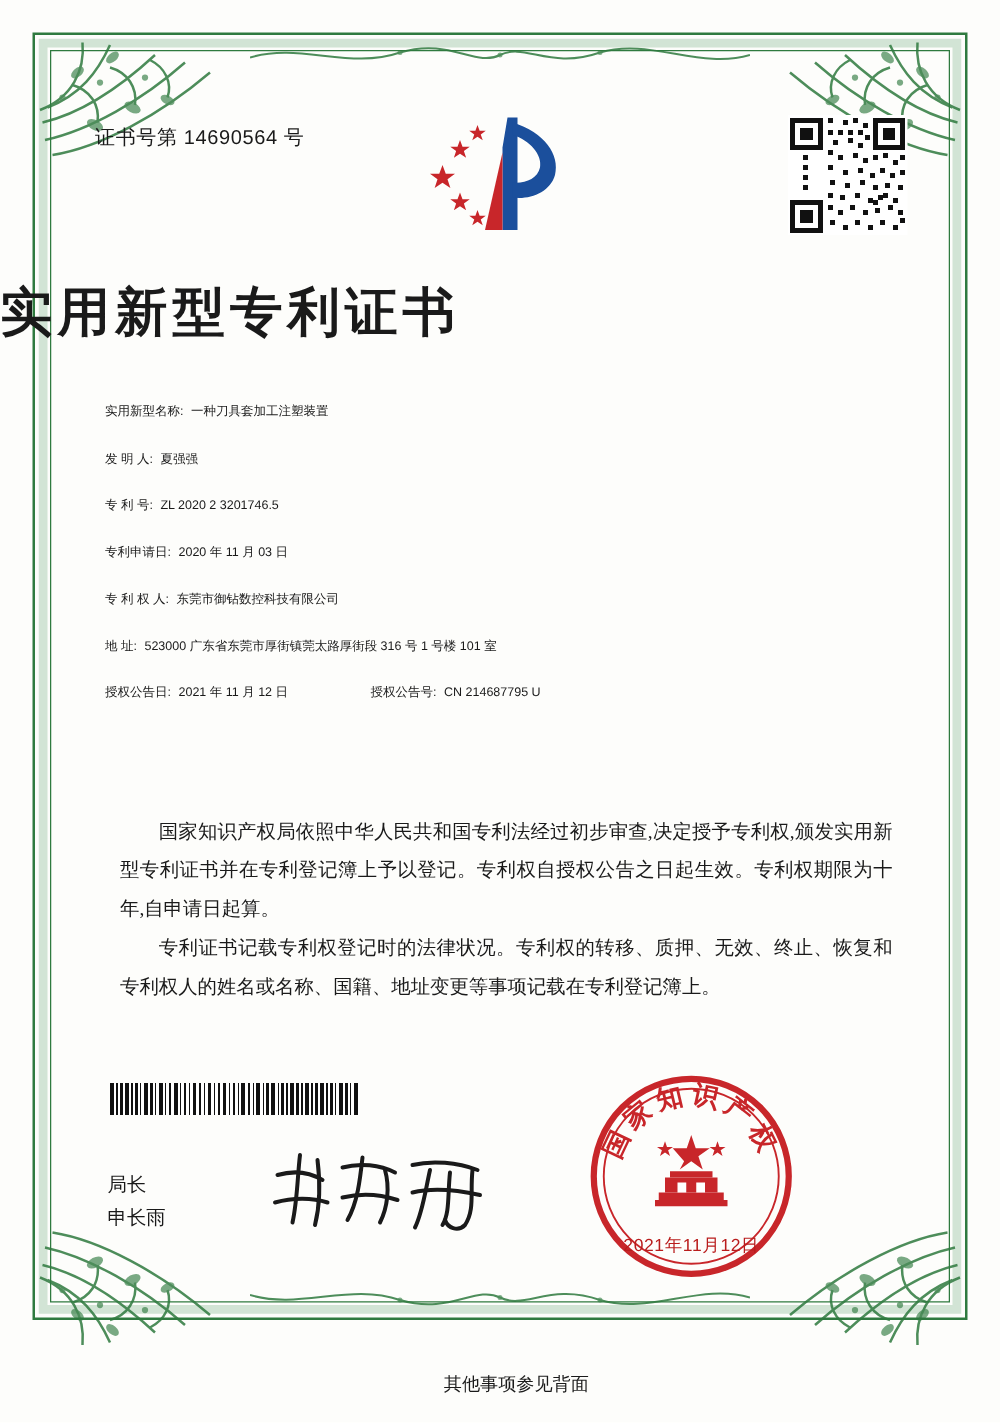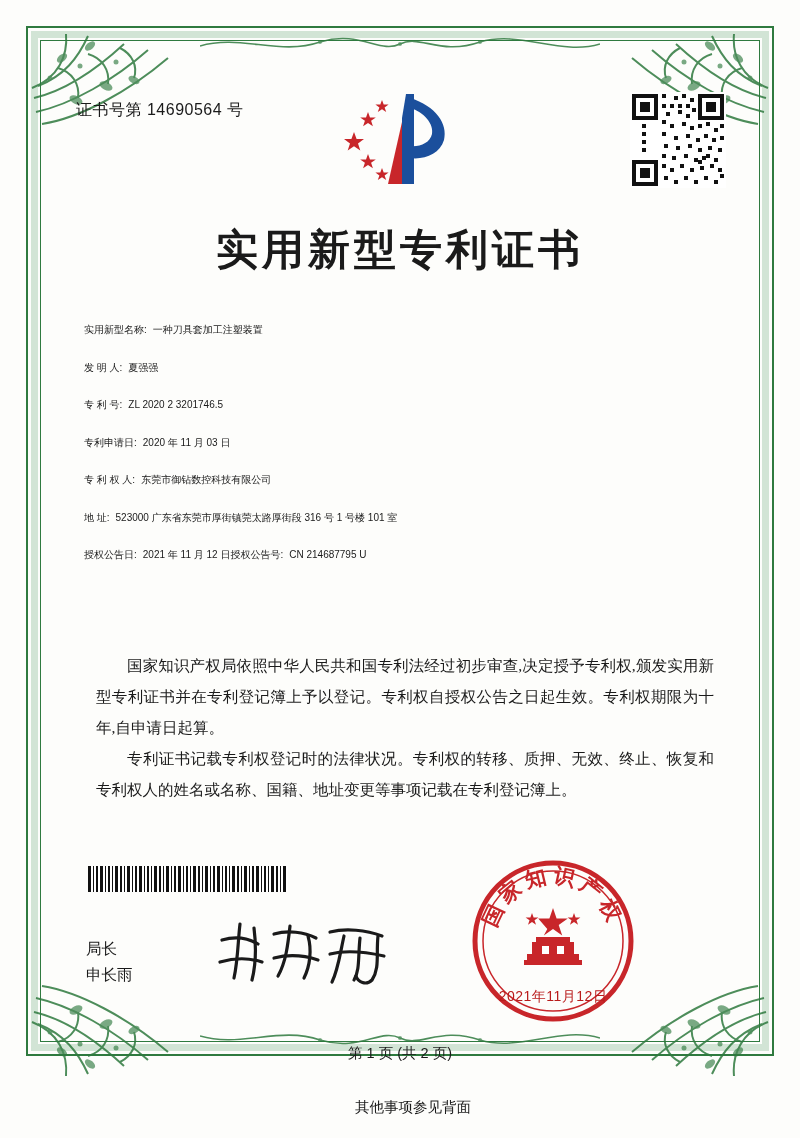--- a/index.html
+++ b/index.html
@@ -74,21 +74,20 @@
   .qr {
     position: absolute;
     right: 74px; top: 92px;
     width: 96px; height: 96px;
   }
 
   .title {
     position: absolute;
     left: 0; top: 222px;
     width: 800px;
-    text-align: center;
     font-size: 42px;
     font-weight: bold;
     letter-spacing: 4px;
     font-family: "Liberation Serif", serif;
   }
 
   
   .fields {
     position: absolute;
     left: 84px; top: 322px;
@@ -111,20 +110,21 @@
     flex: 1 1 auto;
     padding-left: 6px;
     word-break: break-all;
   }
   .frow.two {
     justify-content: flex-start;
   }
   .col2 {
     display: flex;
     align-items: flex-start;
+    margin-left: 66px;
   }
 
   
   .body-text {
     position: absolute;
     left: 84px; top: 650px;
     width: 630px;
     font-size: 15.5px;
     line-height: 2.0;
     text-align: justify;
@@ -582,16 +582,15 @@
         <path id="sealArc" d="M83,83 m-58,0 a58,58 0 1,1 116,0" transform="rotate(-2 83 83)"></path>
       </defs>
       <text font-family="'Liberation Serif', serif" font-size="21" font-weight="bold" fill="#c8262a" letter-spacing="5">
         <textPath href="#sealArc" startOffset="8%">国家知识产权局</textPath>
       </text>
     </svg>
   </div>
 
   <div class="seal-date">2021年11月12日</div>
 
-  <div class="page-no">第 1 页 (共 2 页)</div>
   <div class="footnote">其他事项参见背面</div>
 
 </div>
 
 </body></html>

